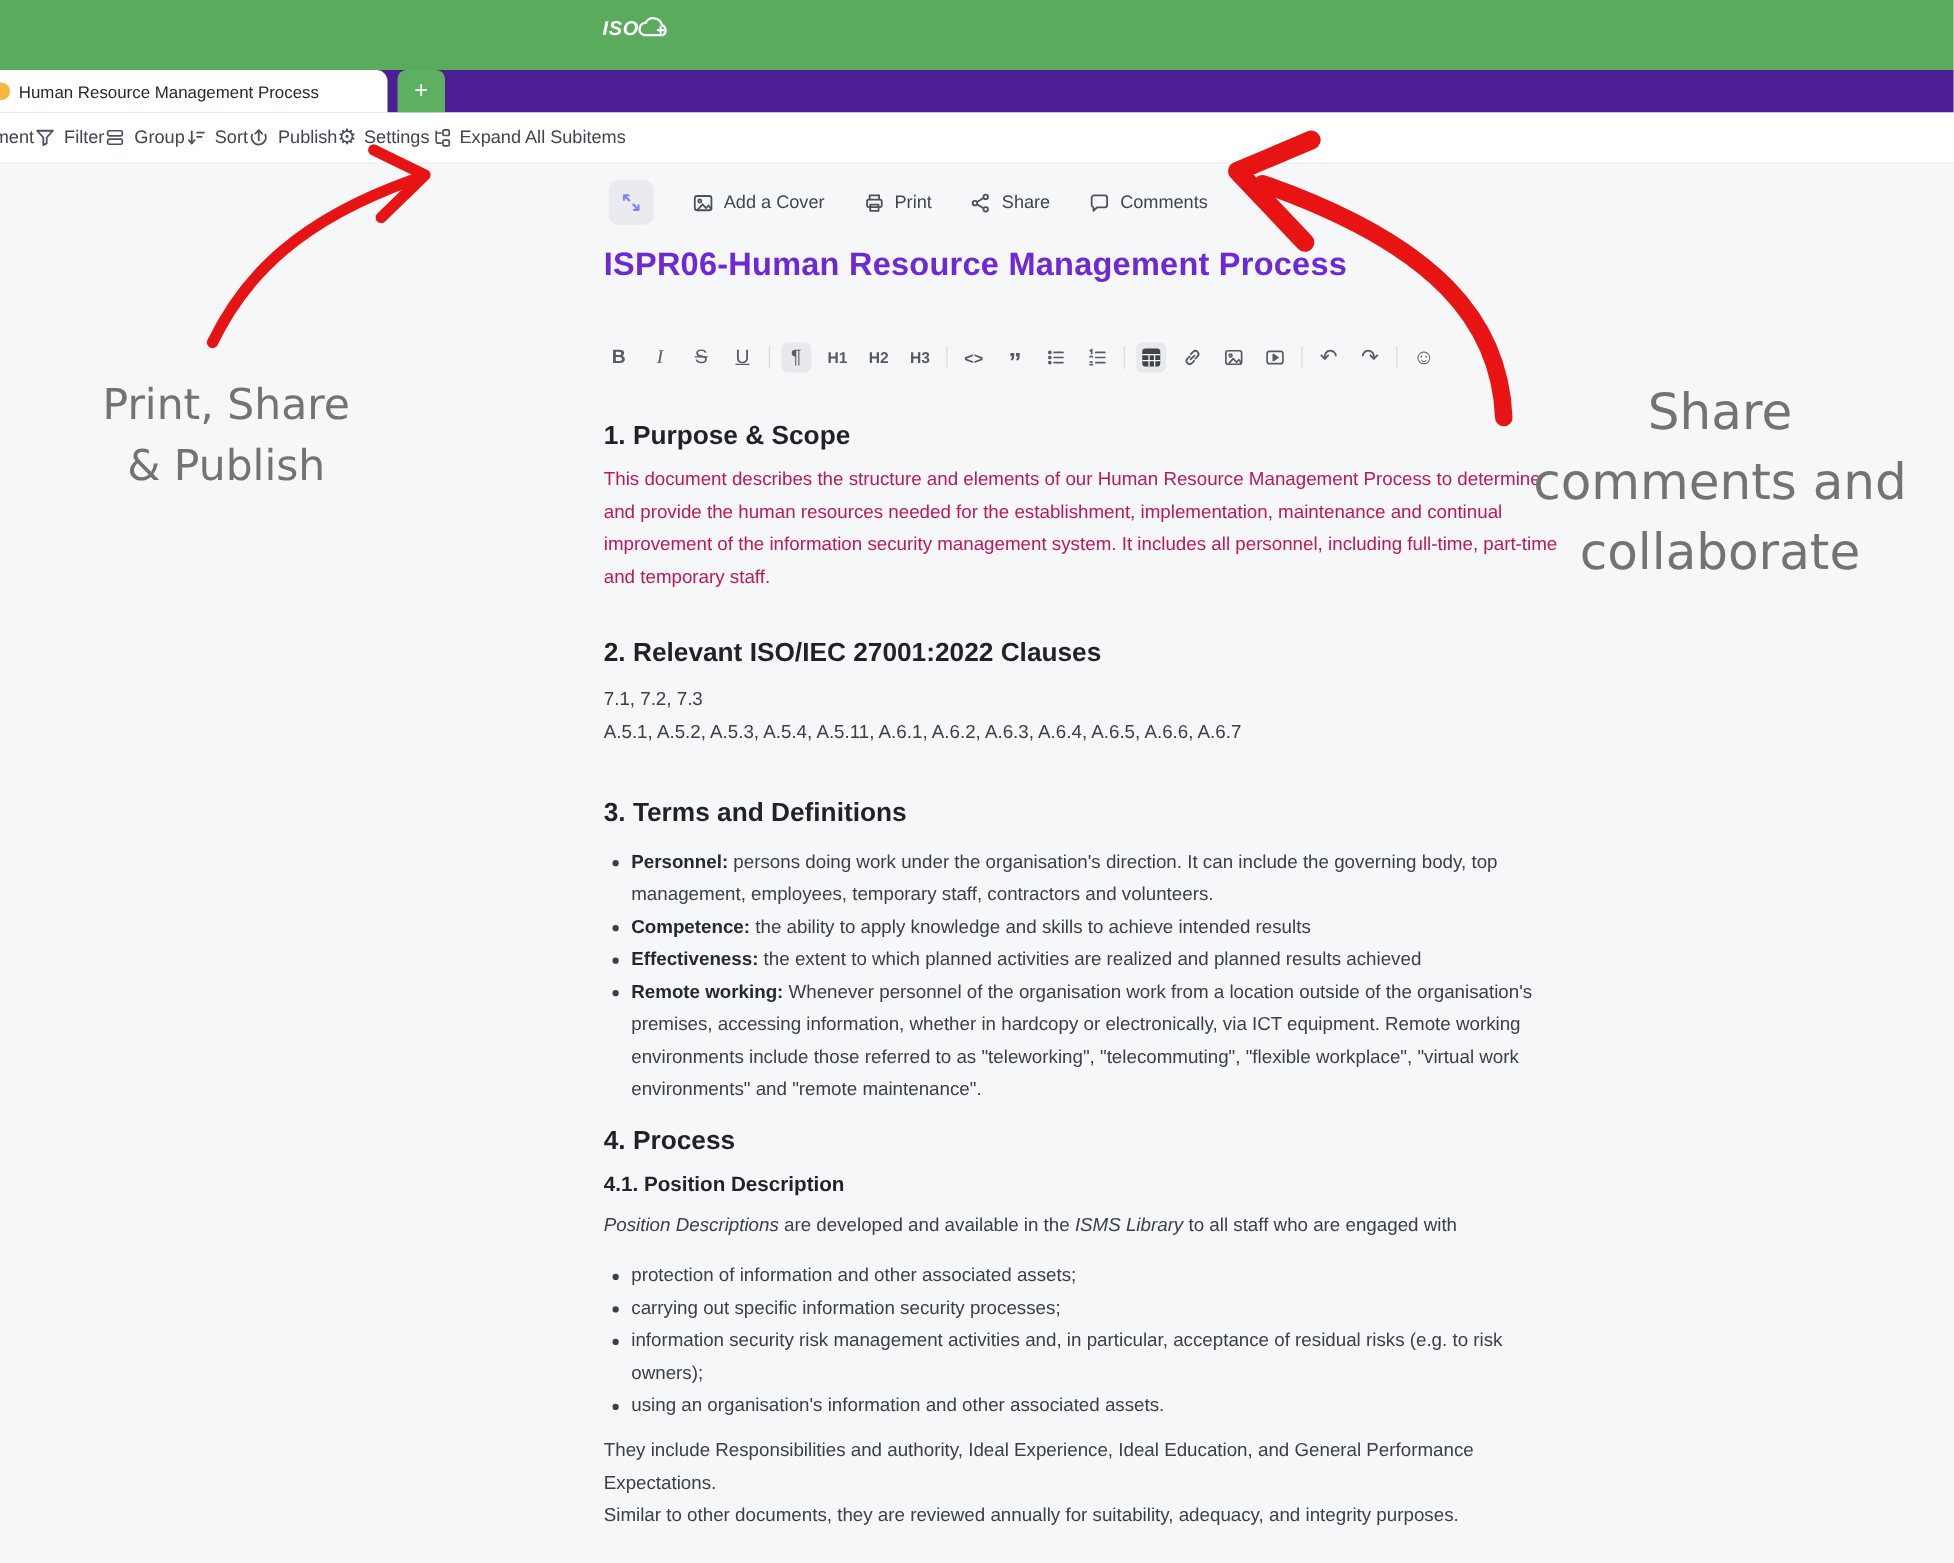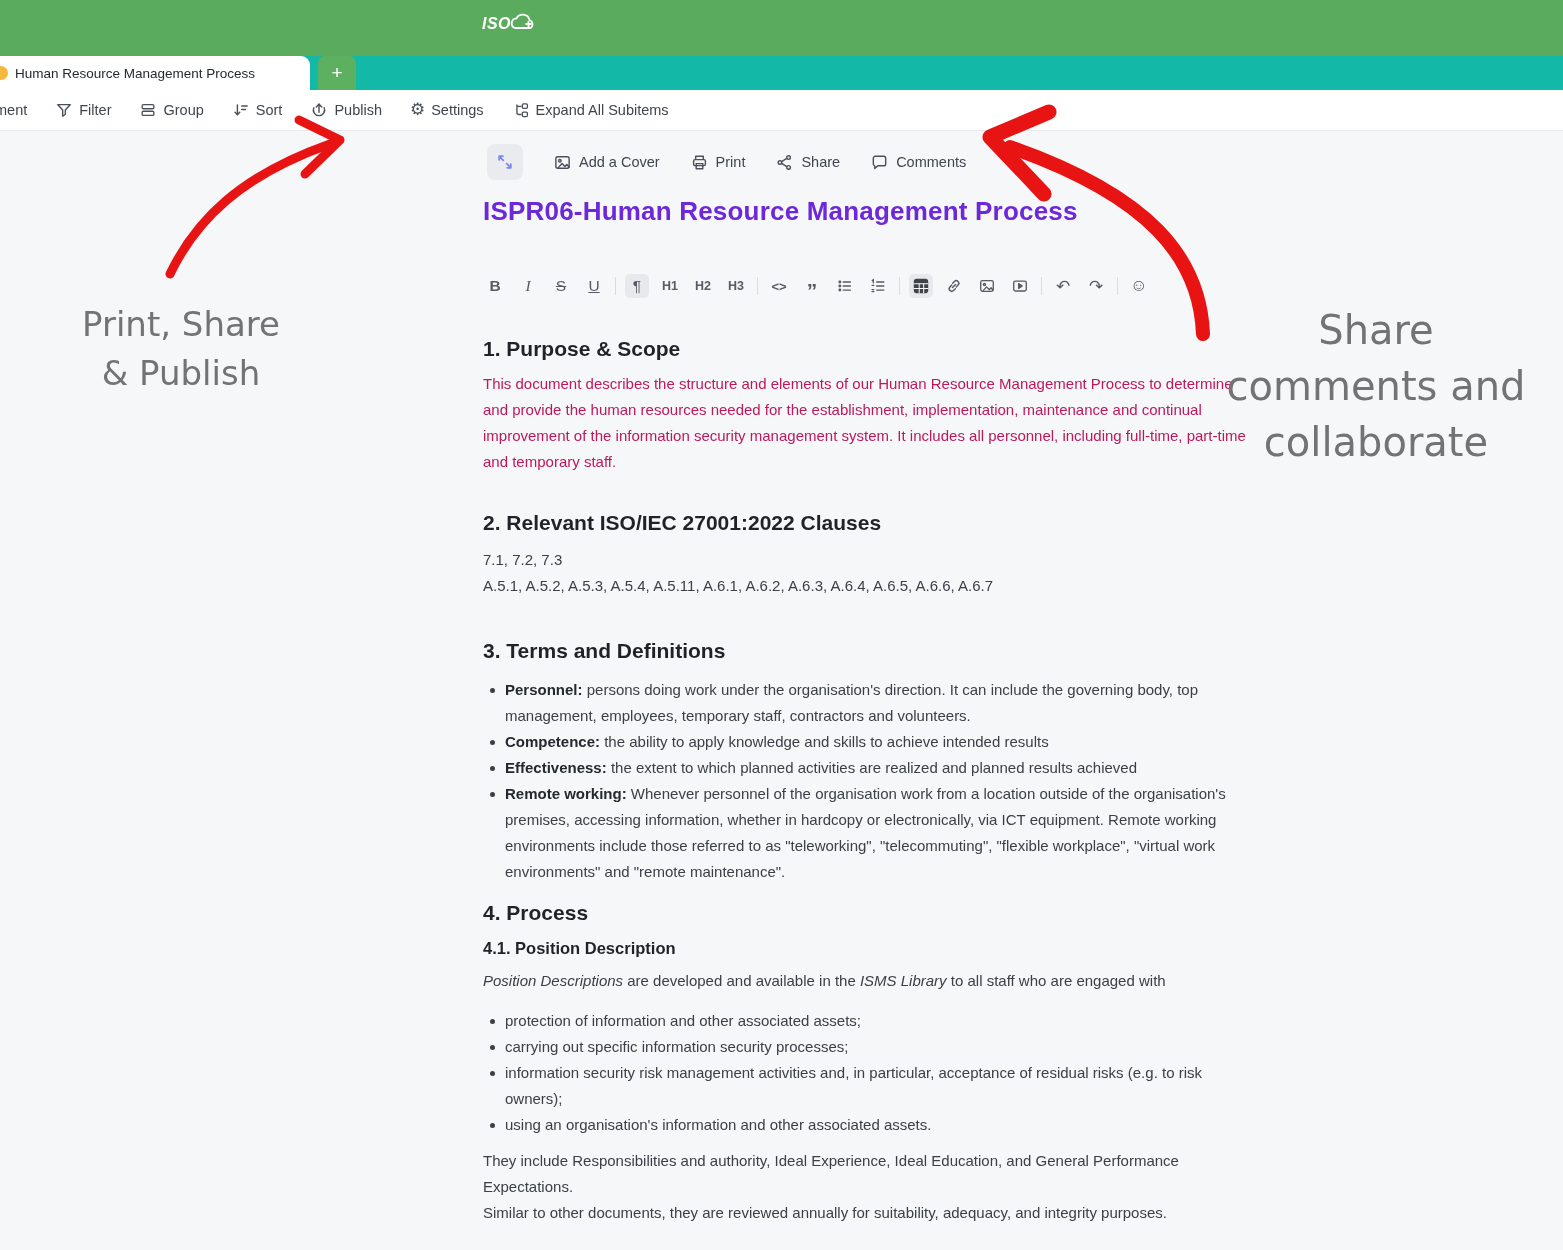--- a/index.html
+++ b/index.html
@@ -5,31 +5,31 @@
   * { margin:0; padding:0; box-sizing:border-box; }
   html,body { width:1563px; height:1250px; }
   body { font-family:"Liberation Sans","DejaVu Sans",sans-serif; background:#f6f7f9; }
   .canvas { position:relative; width:1563px; height:1250px; overflow:hidden; background:#f6f7f9; }
 
   
   .topbar { position:absolute; left:0; top:0; width:100%; height:56px; background:#5aab5e; }
   .logo { position:absolute; left:482px; top:12px; display:flex; align-items:center; color:#fff; }
 
   
-  .tabbar { position:absolute; left:0; top:56px; width:100%; height:34px; background:#14b8a6; }
+  .tabbar { position:absolute; left:0; top:56px; width:100%; height:34px; background:#4c1d95; }
   .tab-active { position:absolute; left:-14px; top:0; width:324px; height:34px; background:#ffffff;
     border-radius:9px 9px 0 0; display:flex; align-items:center; padding-left:8px; gap:7px; }
   .tab-favicon { width:14px; height:14px; border-radius:50%; background:#f5b83d; flex:0 0 auto; }
   .tab-label { font-size:13.5px; color:#242a31; white-space:nowrap; }
   .tab-plus { position:absolute; left:318px; top:0; width:38px; height:34px; background:#5cb05f;
     border-radius:7px 7px 0 0; color:#fff; font-size:19px; display:flex; align-items:center; justify-content:center; }
 
   
   .view-toolbar { position:absolute; left:0; top:90px; width:100%; height:41px; background:#fff;
-    border-bottom:1px solid #e7e9ec; display:flex; align-items:center; gap:28px; padding-left:0; }
+    border-bottom:1px solid #e7e9ec; display:flex; align-items:center; padding-left:0; }
   .vt-item { display:flex; align-items:center; gap:6px; color:#3f454e; font-size:14.5px; white-space:nowrap; cursor:default; }
   .vt-item:first-child { margin-left:-5px; }
   .vt-icon { width:18px; height:18px; color:#4b515a; display:inline-flex; }
   .vt-icon svg { width:18px; height:18px; }
   .gear-glyph { font-size:17px; line-height:18px; color:#4b515a; }
 
   
   .content { position:absolute; left:0; top:131px; width:100%; height:1119px; background:#f6f7f9; }
   .doc { margin-left:483px; width:766px; padding-top:13px; color:#3b4047; }
 

